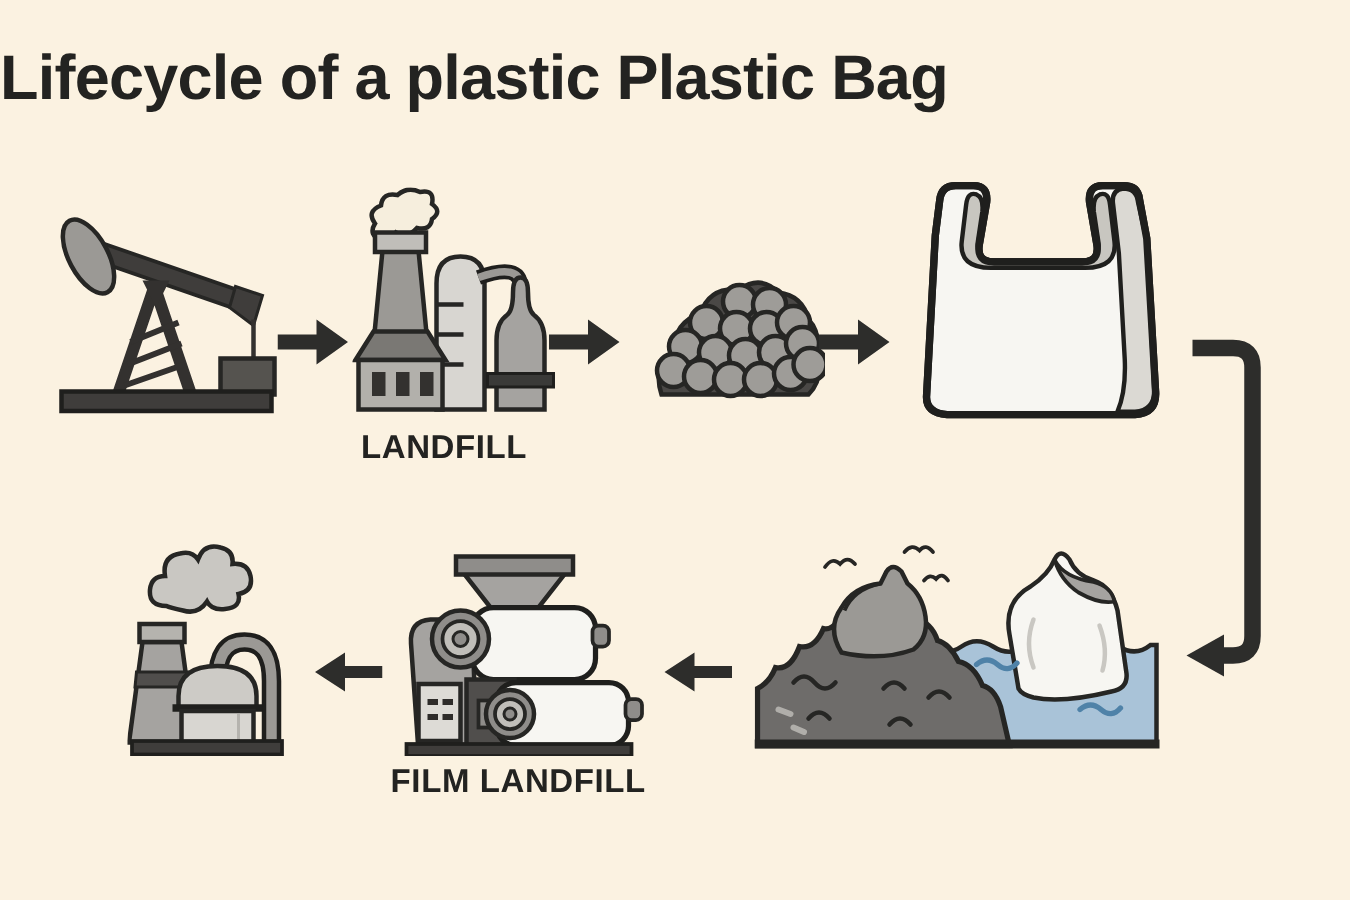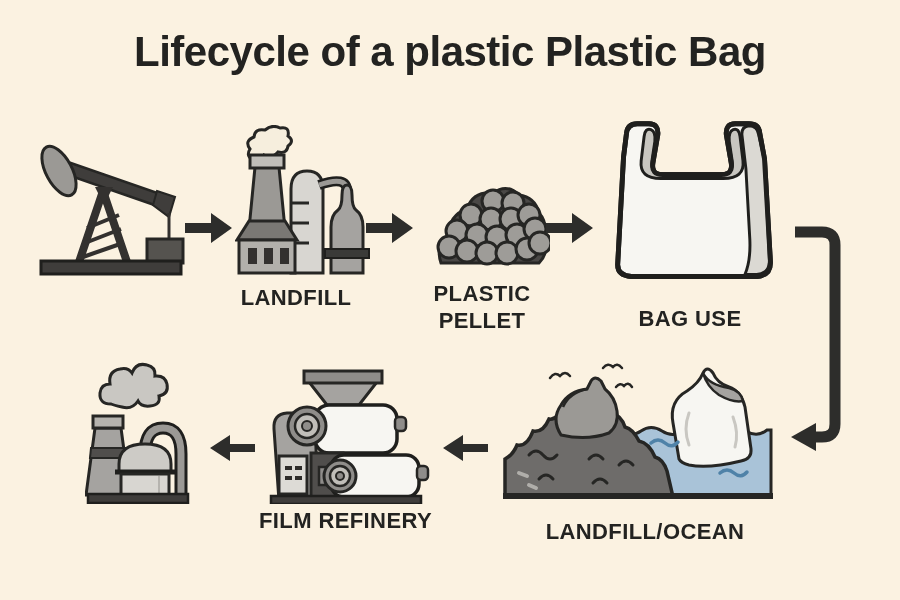--- a/index.html
+++ b/index.html
@@ -3,21 +3,21 @@
 <meta charset="utf-8">
 <style>
   html,body{margin:0;padding:0;}
   .canvas{
     position:relative; width:900px; height:600px;
     background:#FBF2E1; overflow:hidden;
     font-family:"Liberation Sans", sans-serif;
   }
   .title{
     position:absolute; left:0; right:0; top:28px;
-    text-align:center; font-size:42px; font-weight:700;
+    font-size:42px; font-weight:700;
     color:#232321; letter-spacing:-0.5px;
   }
   .node-icon{position:absolute;}
   .node-label{
     position:absolute; text-align:center;
     font-size:22px; font-weight:700; color:#232321;
     letter-spacing:0.4px; line-height:1.22;
   }
   .arrow{position:absolute;}
 </style>
@@ -81,54 +81,51 @@
         <circle cx="82" cy="60" r="11"></circle>
         <circle cx="100" cy="54" r="11"></circle>
       <circle cx="14" cy="72" r="11"></circle>
         <circle cx="32" cy="76" r="11"></circle>
         <circle cx="52" cy="78" r="11"></circle>
         <circle cx="72" cy="78" r="11"></circle>
         <circle cx="92" cy="74" r="11"></circle>
         <circle cx="105" cy="68" r="11"></circle>
     </g>
   </svg>
-  <div class="node-label" style="left:407px;top:281px;width:150px">PLASTIC PELLET</div>
 
   <svg class="arrow" style="left:546px;top:211px" width="48" height="34" viewBox="0 0 48 34">
     <polygon points="0,12 26,12 26,2 47,17 26,32 26,22 0,22" fill="#2D2D2B"></polygon>
   </svg>
 
   <svg class="node-icon" style="left:602px;top:116px" width="186" height="178" viewBox="0 0 190 178">
     <path d="M 16,150 L 22,40 L 25,16 Q 26,6 36,6 L 48,6 Q 58,6 57,17 L 52,46 Q 50,58 62,58 L 122,58 Q 134,58 132,46 L 127,17 Q 126,6 136,6 L 150,6 Q 160,6 161,15 L 166,42 L 172,146 Q 173,161 158,162 L 30,162 Q 16,161 16,150 Z" fill="#F7F6F2" stroke="#1F1F1D" stroke-width="5" stroke-linejoin="round"></path>
     <path d="M 50,12 Q 55,14 54,24 L 51,44 Q 49,57 62,57 L 122,57 Q 135,57 133,44 L 130,24 Q 129,14 134,12 Q 140,10 141,19 L 144,44 Q 146,62 124,62 L 60,62 Q 38,62 40,44 L 43,19 Q 44,10 50,12 Z" fill="#C8C6C0" stroke="#1F1F1D" stroke-width="3"></path>
     <path d="M 150,8 Q 159,8 160,17 L 166,44 L 171,144 Q 172,159 158,160 L 146,160 Q 152,146 151,124 L 147,52 L 143,18 Q 142,9 150,8 Z" fill="#DBD9D3" stroke="#1F1F1D" stroke-width="3"></path>
     <path d="M 16,150 L 22,40 L 25,16 Q 26,6 36,6 L 48,6 Q 58,6 57,17 L 52,46 Q 50,58 62,58 L 122,58 Q 134,58 132,46 L 127,17 Q 126,6 136,6 L 150,6 Q 160,6 161,15 L 166,42 L 172,146 Q 173,161 158,162 L 30,162 Q 16,161 16,150 Z" fill="none" stroke="#1F1F1D" stroke-width="5" stroke-linejoin="round"></path>
   </svg>
-  <div class="node-label" style="left:610px;top:306px;width:160px">BAG USE</div>
 
   <svg class="arrow" style="left:786px;top:218px" width="64" height="244" viewBox="0 0 64 244">
     <path d="M 9,14 H 36 Q 49,14 49,27 V 206 Q 49,219 36,219 H 28" stroke="#2D2D2B" stroke-width="11" fill="none"></path>
     <polygon points="30,205 30,233 5,219" fill="#2D2D2B"></polygon>
   </svg>
 
   <svg class="node-icon" style="left:503px;top:361px" width="272" height="140" viewBox="0 0 272 140">
     <path d="M 96,70 q 10,-7 21,0 q 11,7 21,0 q 10,-7 21,0 q 11,7 21,0 q 10,-7 21,0 q 11,7 21,0 q 10,-7 21,0 q 11,7 21,-1 L 268,69 L 268,134 L 96,134 Z" fill="#A9C3D8" stroke="#262624" stroke-width="3"></path>
     <path d="M 176,98 L 170,62 Q 166,40 184,30 Q 196,22 200,12 Q 204,4 210,12 Q 214,22 226,26 Q 238,30 242,46 L 248,88 Q 249,98 238,100 Q 205,108 186,104 Q 178,102 176,98 Z" fill="#F7F6F2" stroke="#262624" stroke-width="3"></path>
     <path d="M 200,12 Q 206,24 226,27 Q 238,30 240,40 Q 230,42 216,34 Q 204,26 200,12 Z" fill="#A5A3A0" stroke="#262624" stroke-width="2.5"></path>
     <path d="M 186,52 q -6,16 0,32 M 230,56 q 6,16 2,30" stroke="#C9C7C2" stroke-width="3" fill="none" stroke-linecap="round"></path>
     <path d="M 148,82 q 7,-6 14,0 q 7,6 13,-1 M 217,112 q 7,-6 14,0 q 7,6 13,-1" stroke="#4F82A8" stroke-width="3.5" fill="none" stroke-linecap="round"></path>
     <path d="M 2,136 L 2,98 Q 10,94 14,84 Q 24,86 30,70 Q 40,72 46,58 Q 54,60 62,42 Q 68,30 78,36 Q 88,28 94,38 Q 104,40 108,52 Q 118,54 122,66 Q 130,68 136,80 Q 146,82 152,96 Q 160,98 164,110 L 170,136 Z" fill="#6E6C6A" stroke="#262624" stroke-width="3.5"></path>
     <path d="M 58,74 Q 48,58 58,44 Q 66,30 84,28 L 88,20 Q 92,14 98,20 L 102,28 Q 112,36 114,50 Q 116,64 106,72 Q 84,80 58,74 Z" fill="#9B9995" stroke="#262624" stroke-width="3"></path>
     <path d="M 84,28 Q 66,32 60,46" stroke="#262624" stroke-width="2.5" fill="none"></path>
     <path d="M 26,94 q 7,-8 14,0 q 7,8 14,0 M 86,98 q 7,-8 14,0 M 116,104 q 7,-8 14,0 M 36,118 q 7,-8 14,0 M 90,122 q 7,-8 14,0" stroke="#262624" stroke-width="3" fill="none" stroke-linecap="round"></path>
     <path d="M 16,112 l 8,3 M 26,124 l 7,3" stroke="#B0AEAA" stroke-width="4" stroke-linecap="round"></path>
     <path d="M 47,17 Q 52,10 57,15 Q 62,9 67,15 M 100,7 Q 105,1 110,6 Q 114,1 119,7 M 113,26 Q 117,21 121,25 Q 125,20 129,26" stroke="#262624" stroke-width="2.5" fill="none" stroke-linecap="round"></path>
     <rect x="0" y="132" width="270" height="6" fill="#262624"></rect>
   </svg>
-  <div class="node-label" style="left:515px;top:519px;width:260px">LANDFILL/OCEAN</div>
 
   <svg class="arrow" style="left:442px;top:434px" width="46" height="28" viewBox="0 0 46 28">
     <polygon points="46,10 21,10 21,1 1,14 21,27 21,18 46,18" fill="#2D2D2B"></polygon>
   </svg>
 
   <svg class="node-icon" style="left:261px;top:359px" width="200" height="145" viewBox="0 0 200 145">
     <polygon points="48,23 116,23 98,46 66,46" fill="#A5A3A0" stroke="#262624" stroke-width="3"></polygon>
     <rect x="43" y="12" width="78" height="12" fill="#8F8D8A" stroke="#262624" stroke-width="3"></rect>
     <path d="M 18,142 L 13,70 Q 12,55 26,54 L 42,54 Q 54,54 54,64 L 57,142 Z" fill="#A5A3A0" stroke="#262624" stroke-width="3"></path>
     <rect x="54" y="46" width="82" height="48" rx="14" fill="#F7F6F2" stroke="#1F1F1D" stroke-width="3.5"></rect>
@@ -145,21 +142,21 @@
     <circle cx="79" cy="117" r="4" fill="#8F8D8A" stroke="#262624" stroke-width="2"></circle>
     <rect x="18" y="97" width="28" height="38" fill="#DDDBD6" stroke="#262624" stroke-width="3"></rect>
     <g fill="#2E2C2A">
       <rect x="24" y="107" width="7" height="4"></rect>
         <rect x="34" y="107" width="7" height="4"></rect>
       <rect x="24" y="117" width="7" height="4"></rect>
         <rect x="34" y="117" width="7" height="4"></rect>
     </g>
     <rect x="10" y="137" width="150" height="8" fill="#3F3D3B" stroke="#1F1F1D" stroke-width="2.5"></rect>
   </svg>
-  <div class="node-label" style="left:258px;top:508px;width:175px">FILM REFINERY</div>
+  <div class="node-label" style="left:258px;top:508px;width:175px">FILM LANDFILL</div>
 
   <svg class="arrow" style="left:209px;top:434px" width="46" height="28" viewBox="0 0 46 28">
     <polygon points="46,10 21,10 21,1 1,14 21,27 21,18 46,18" fill="#2D2D2B"></polygon>
   </svg>
 
   <svg class="node-icon" style="left:85px;top:358px" width="175" height="146" viewBox="0 0 175 146">
     <path d="M 26,46 Q 14,46 15,35 Q 16,26 25,26 Q 23,13 35,11 Q 43,9 47,15 Q 51,4 62,7 Q 71,9 70,18 Q 80,17 82,26 Q 84,36 74,38 Q 76,47 65,48 Q 56,49 53,43 Q 47,52 37,49 Q 28,47 26,46 Z" fill="#C9C7C2" stroke="#262624" stroke-width="3"></path>
     <path d="M 60,96 Q 60,70 78,70 Q 96,70 96,96 L 96,136" stroke="#1F1F1D" stroke-width="13" fill="none"></path>
     <path d="M 60,96 Q 60,70 78,70 Q 96,70 96,96 L 96,136" stroke="#9B9995" stroke-width="7" fill="none"></path>
     <polygon points="10,70 36,70 45,137 1,137" fill="#A5A3A0" stroke="#262624" stroke-width="3"></polygon>

